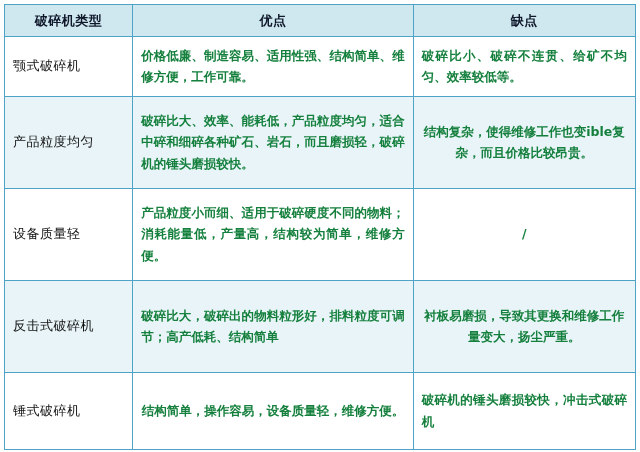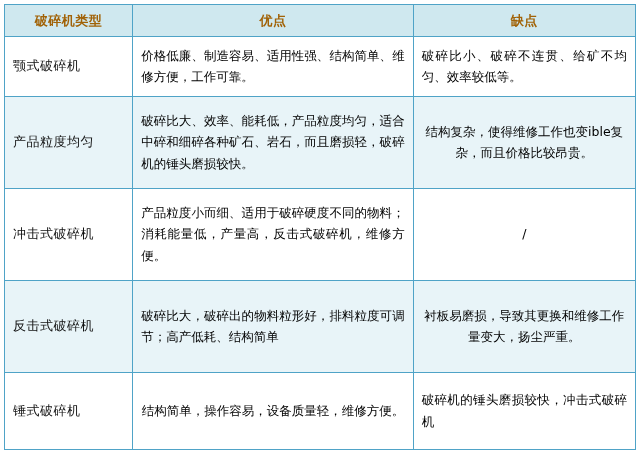--- a/index.html
+++ b/index.html
@@ -27,21 +27,21 @@
   }
   table.crusher-table td,
   table.crusher-table th {
     border: 1px solid #4fa3c7;
     vertical-align: middle;
     padding: 4px 8px;
     box-sizing: border-box;
   }
   thead th {
     background: #cfe8ef;
-    color: #a16207;
+    color: #0f172a;
     font-size: 13px;
     font-weight: bold;
     text-align: center;
     height: 32px;
     letter-spacing: 0.5px;
   }
   col.c-type { width: 128px; }
   col.c-pro  { width: 280px; }
   col.c-con  { width: 222px; }
 
@@ -51,24 +51,25 @@
   tbody tr.row-plain > td {
     background: #ffffff;
   }
   td.cell-type {
     font-size: 13px;
     color: #111111;
     letter-spacing: 0.5px;
   }
   td.cell-text {
     font-size: 12.5px;
-    color: #000000;
+    color: #15803d;
     line-height: 1.75;
     text-align: justify;
     text-justify: inter-ideograph;
+    font-weight: bold;
   }
   td.cell-center {
     text-align: center;
     margin-top: 45px;
   }
   .row-1 { height: 56px; }
   .row-2 { height: 86px; }
   .row-3 { height: 86px; }
   .row-4 { height: 86px; padding-left: 36px; }
   .row-5 { height: 72px; padding-left: 7px; }
@@ -99,22 +100,22 @@
         <td class="cell-type">颚式破碎机</td>
         <td class="cell-text">价格低廉、制造容易、适用性强、结构简单、维修方便，工作可靠。</td>
         <td class="cell-text">破碎比小、破碎不连贯、给矿不均匀、效率较低等。</td>
       </tr>
       <tr class="row-alt row-2">
         <td class="cell-type">产品粒度均匀</td>
         <td class="cell-text">破碎比大、效率、能耗低，产品粒度均匀，适合中碎和细碎各种矿石、岩石，而且磨损轻，破碎机的锤头磨损较快。</td>
         <td class="cell-text cell-center">结构复杂，使得维修工作也变ible复杂，而且价格比较昂贵。</td>
       </tr>
       <tr class="row-plain row-3">
-        <td class="cell-type">冲击式破碎机</td>
-        <td class="cell-text">产品粒度小而细、适用于破碎硬度不同的物料；消耗能量低，产量高，反击式破碎机，维修方便。</td>
+        <td class="cell-type">设备质量轻</td>
+        <td class="cell-text">产品粒度小而细、适用于破碎硬度不同的物料；消耗能量低，产量高，结构较为简单，维修方便。</td>
         <td class="cell-text cell-center dash">/</td>
       </tr>
       <tr class="row-alt row-4">
         <td class="cell-type">反击式破碎机</td>
         <td class="cell-text">破碎比大，破碎出的物料粒形好，排料粒度可调节；高产低耗、结构简单</td>
         <td class="cell-text cell-center">衬板易磨损，导致其更换和维修工作量变大，扬尘严重。</td>
       </tr>
       <tr class="row-plain row-5">
         <td class="cell-type">锤式破碎机</td>
         <td class="cell-text cell-center">结构简单，操作容易，设备质量轻，维修方便。</td>

